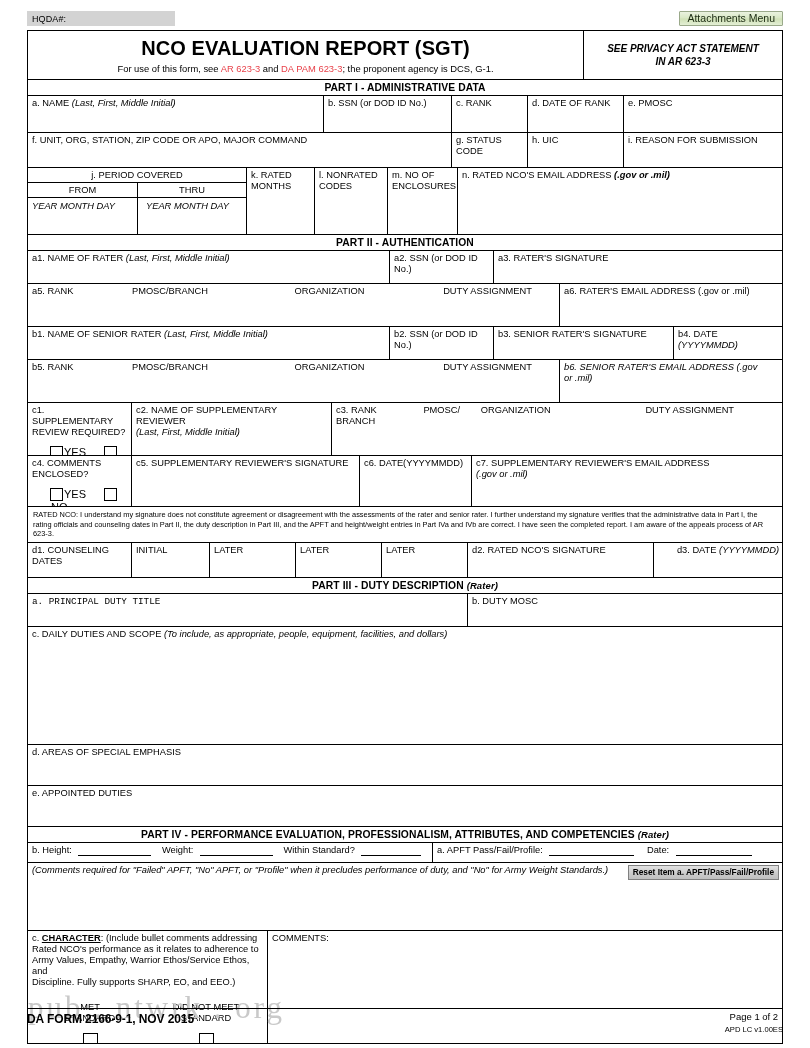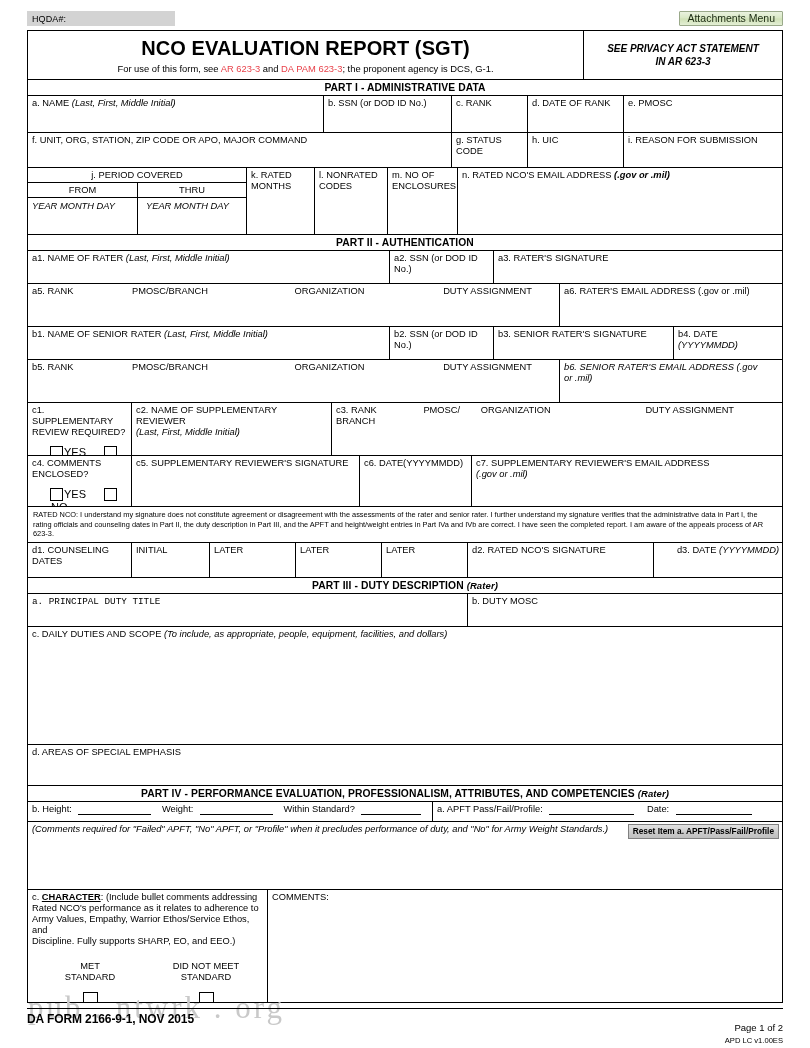--- a/index.html
+++ b/index.html
@@ -163,22 +163,22 @@
   .footer-line {
     position: absolute;
     left: 0; right: 0; top: 0;
     border-top: 1.4px solid #000;
   }
   .f-left {
     position: absolute; left: 0; top: 4px;
     font-size: 12px; font-weight: bold; letter-spacing: -.1px;
   }
   .f-right {
-    position: absolute; right: 0; top: 14px;
-    text-align: right;
+    position: absolute; right: 0; top: 3px;
+    text-align: center;
   }
   .f-page { font-size: 9.5px; }
   .f-apd  { font-size: 7.6px; margin-top: 3px; }
 
   
   .watermark {
     position: absolute;
     left: 28px; top: 990px;
     font-size: 31px;
     letter-spacing: 3px;
@@ -396,20 +396,21 @@
       <div class="cell" style="width:440px;height:32px;font-family:Liberation Mono, monospace;">a.   PRINCIPAL DUTY TITLE</div>
       <div class="cell" style="flex:1;">b.   DUTY MOSC</div>
     </div>
 
     <div class="cell hrule" style="height:118px;border-right:none;">
       <span>c.  DAILY DUTIES AND SCOPE </span><span class="it">(To include, as appropriate, people, equipment, facilities, and dollars)</span>
     </div>
 
     <div class="cell hrule" style="height:41px;border-right:none;">d.  AREAS OF SPECIAL EMPHASIS</div>
 
+    <div class="cell hrule2" style="height:41px;border-right:none;">e.  APPOINTED DUTIES</div>
 
     <div class="secbar">
       <span>PART IV -  PERFORMANCE EVALUATION, PROFESSIONALISM, ATTRIBUTES, AND COMPETENCIES</span>
       <span class="sub">(Rater)</span>
     </div>
 
     <div class="row hrule">
       <div class="cell" style="flex:1;">
         <span>b.  Height:</span>
         <span class="uline" style="width:73px;margin-left:4px;"></span>

